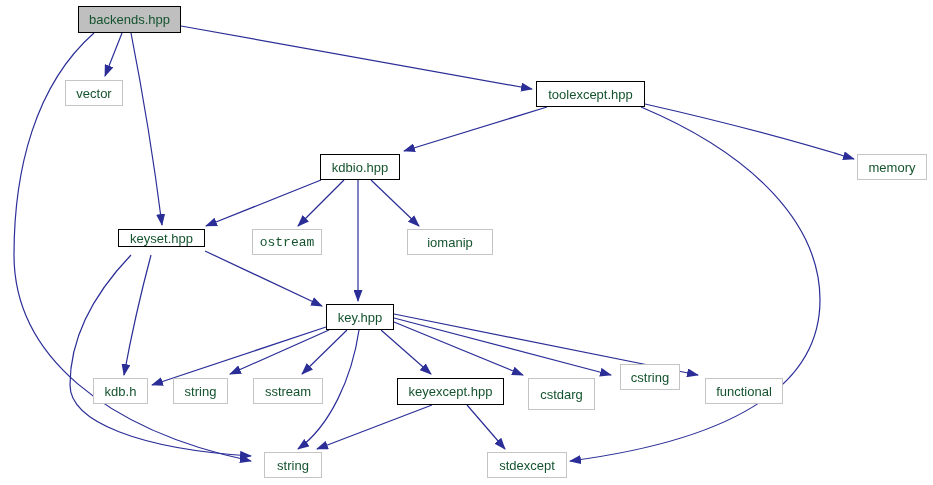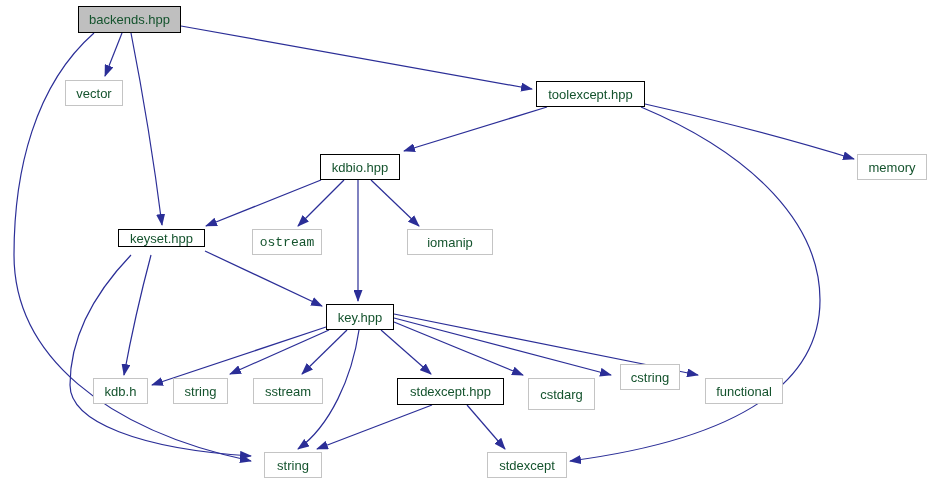--- a/index.html
+++ b/index.html
@@ -78,20 +78,20 @@
       <div class="node documented" style="left: 536px; top: 81px; width: 109px; height: 26px;">toolexcept.hpp</div>
       <div class="node external" style="left: 857px; top: 154px; width: 70px; height: 26px;">memory</div>
       <div class="node documented" style="left: 320px; top: 154px; width: 80px; height: 26px;">kdbio.hpp</div>
       <div class="node external" style="left: 252px; top: 229px; width: 70px; height: 26px; font-family: Liberation Mono, monospace;">ostream</div>
       <div class="node external" style="left: 407px; top: 229px; width: 86px; height: 26px;">iomanip</div>
       <div class="node documented" style="left: 118px; top: 229px; width: 87px; height: 18px;">keyset.hpp</div>
       <div class="node documented" style="left: 326px; top: 304px; width: 68px; height: 26px;">key.hpp</div>
       <div class="node external" style="left: 93px; top: 378px; width: 55px; height: 26px;">kdb.h</div>
       <div class="node external" style="left: 173px; top: 378px; width: 55px; height: 26px;">string</div>
       <div class="node external" style="left: 253px; top: 378px; width: 70px; height: 26px;">sstream</div>
-      <div class="node documented" style="left: 397px; top: 378px; width: 107px; height: 27px;">stdexcept.hpp</div>
+      <div class="node documented" style="left: 397px; top: 378px; width: 107px; height: 27px;">keyexcept.hpp</div>
       <div class="node external" style="left: 528px; top: 378px; width: 67px; height: 32px;">cstdarg</div>
       <div class="node external" style="left: 620px; top: 364px; width: 60px; height: 26px;">cstring</div>
       <div class="node external" style="left: 705px; top: 378px; width: 78px; height: 26px;">functional</div>
       <div class="node external" style="left: 264px; top: 452px; width: 58px; height: 26px;">string</div>
       <div class="node external" style="left: 487px; top: 452px; width: 80px; height: 26px;">stdexcept</div>
     </div>
 </div>
 
 </body></html>

